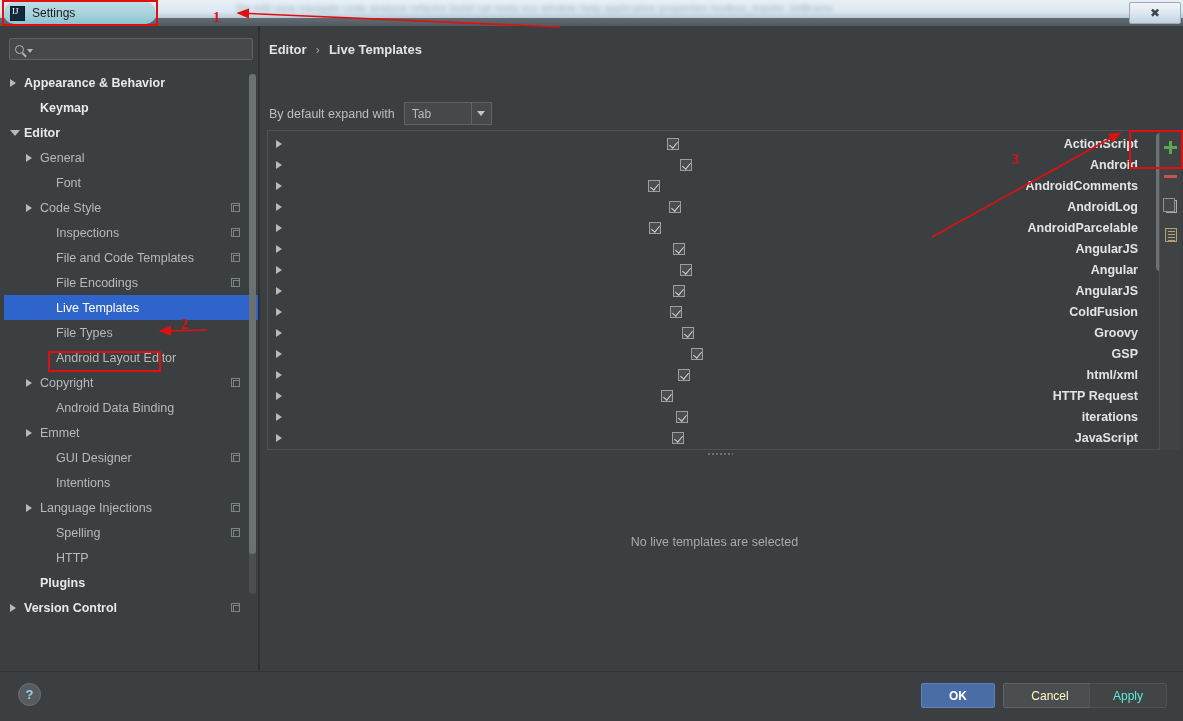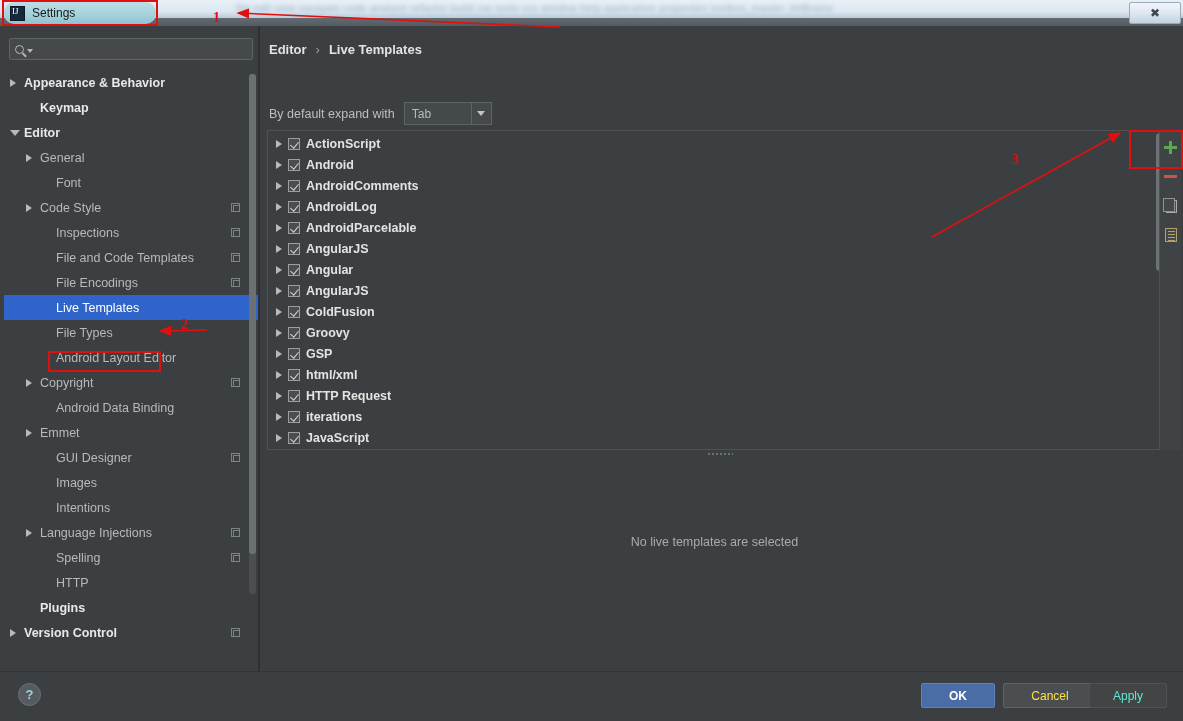--- a/index.html
+++ b/index.html
@@ -179,21 +179,21 @@
   .list-panel {
     position: absolute; left: 6px; top: 104px; width: 905px; height: 320px;
     background: #3c3f41; border: 1px solid #4e5254;
   }
   .list-inner {
     position: absolute; left: 0; top: 2px; width: 870px; height: 316px;
     overflow: hidden;
   }
   .lrow {
     height: 21px; display: flex; align-items: center; gap: 6px;
-    padding-left: 8px; font-size: 12.5px; color: #e3e3e3; font-weight: bold;
+    padding-left: 8px; font-size: 12.5px; color: #e3e3e3; font-weight: bold; justify-content: space-between;
   }
   .lrow .tw2 {
     width: 0; height: 0; border-top: 4.5px solid transparent;
     border-bottom: 4.5px solid transparent; border-left: 6px solid #b7b9ba;
     flex: 0 0 auto;
   }
   .chk {
     width: 12px; height: 12px; border: 1px solid #9b9fa1; background: #4a4e50;
     position: relative; flex: 0 0 auto;
   }
@@ -288,21 +288,21 @@
     position: absolute; top: 11px; height: 25px;
     display: flex; align-items: center; justify-content: center;
     font-size: 12px; border-radius: 2px;
   }
   .btn-ok {
     left: 921px; width: 74px; background: #4a6da7; border: 1px solid #5f82bd;
     color: #ffffff; font-weight: bold;
   }
   .btn-cancel {
     left: 1003px; width: 94px; background: #4a4e50; border: 1px solid #5e6466;
-    color: #fde047;
+    color: #fef9c3;
   }
   .btn-apply {
     left: 1089px; width: 78px; background: #414546; border: 1px solid #4f5355;
     color: #5eead4;
   }
 
   
   .anno { position: absolute; pointer-events: none; }
   .anno-num {
     position: absolute; color: #e01010; font-size: 14px; font-weight: bold;
@@ -392,23 +392,20 @@
           <div class="tree-row">
             <span style="margin-left: 52px;">Android Data Binding</span>
           </div>
           <div class="tree-row">
             <span class="tw" style="left: 22px;"></span>
             <span style="margin-left: 36px;">Emmet</span>
           </div>
           <div class="tree-row">
             <span style="margin-left: 52px;">GUI Designer</span>
             <span class="badge-ic"></span>
-          </div>
-          <div class="tree-row">
-            <span style="margin-left: 52px;">Images</span>
           </div>
           <div class="tree-row">
             <span style="margin-left: 52px;">Intentions</span>
           </div>
           <div class="tree-row">
             <span class="tw" style="left: 22px;"></span>
             <span style="margin-left: 36px;">Language Injections</span>
             <span class="badge-ic"></span>
           </div>
           <div class="tree-row">

